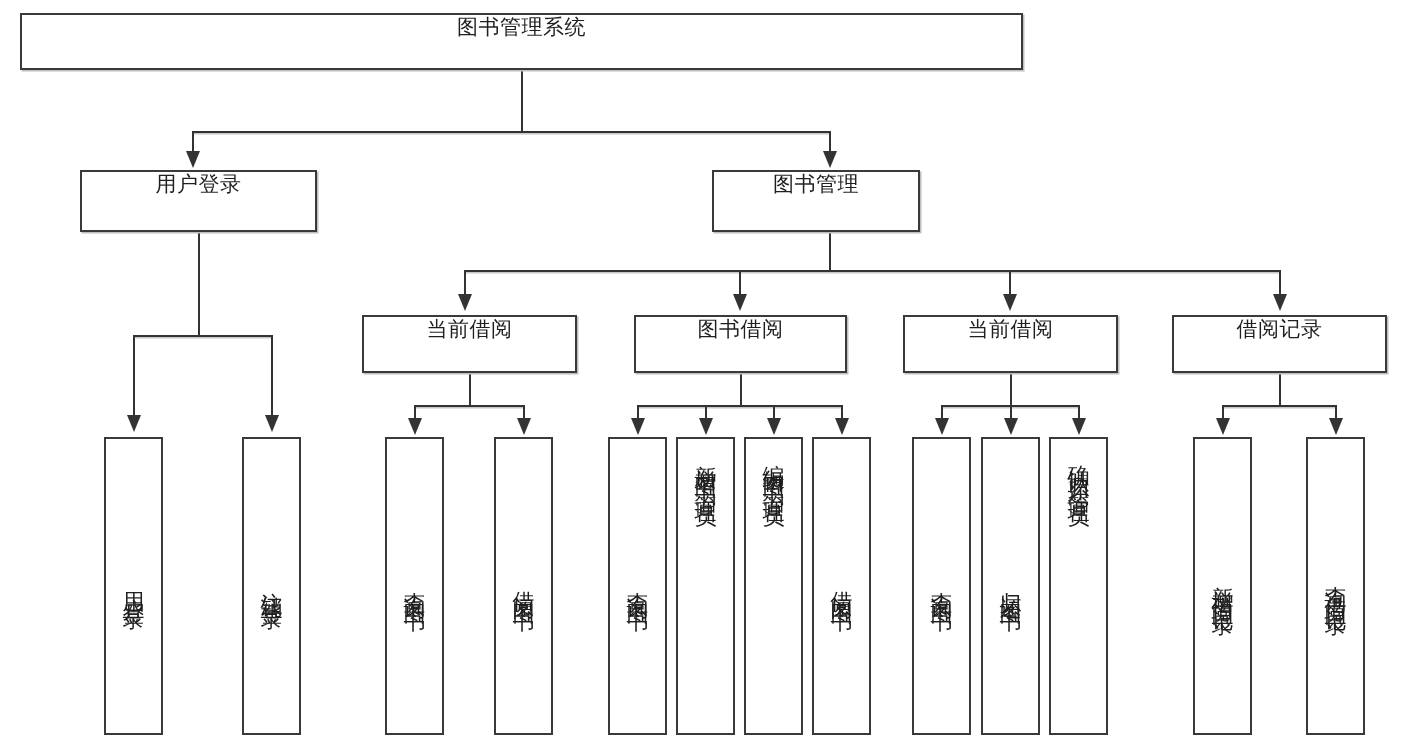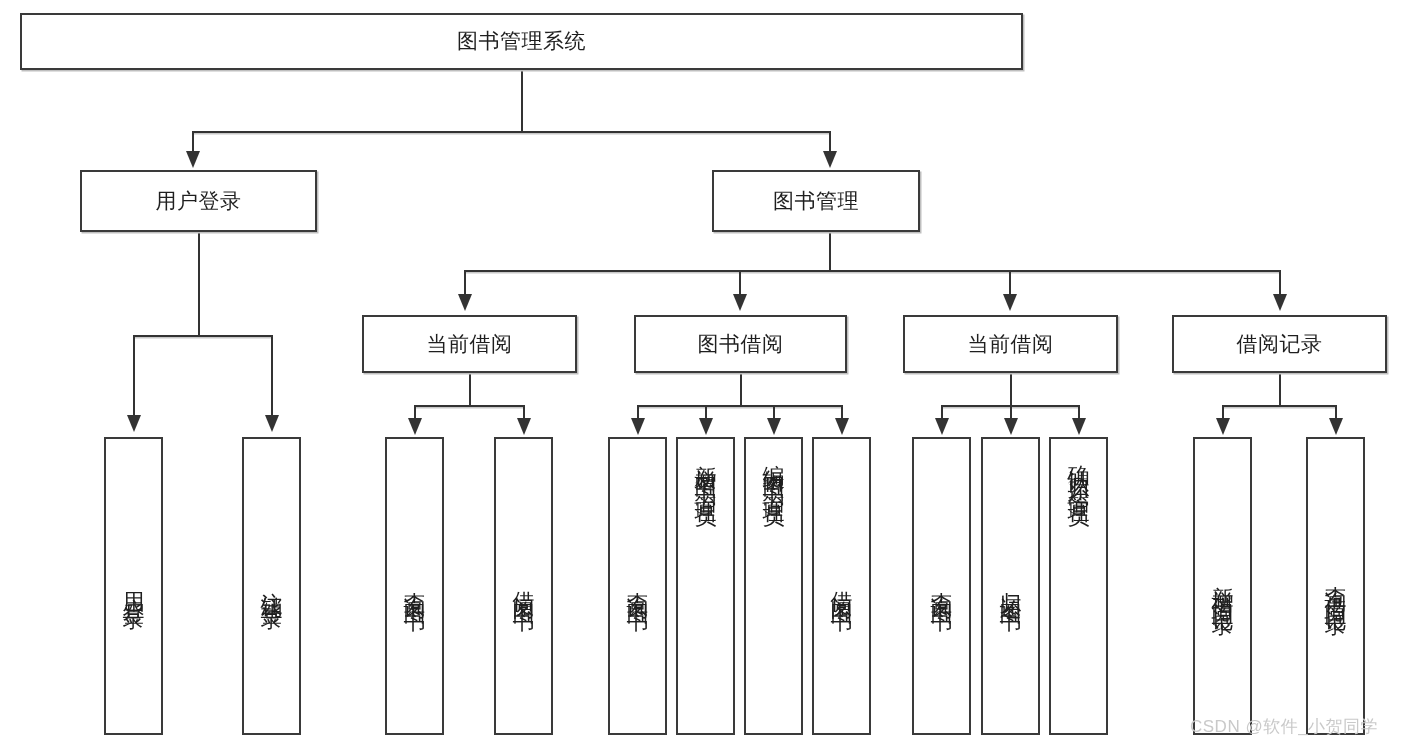--- a/index.html
+++ b/index.html
@@ -16,21 +16,21 @@
     height: 747px;
     background: #ffffff;
     overflow: hidden;
   }
   .node {
     position: absolute;
     box-sizing: border-box;
     border: 2px solid #3a3a3a;
     background: #ffffff;
     display: flex;
-    align-items: center;
+    align-items: flex-start;
     justify-content: center;
     color: #222222;
     z-index: 3;
   }
   .node.shadowed {
     box-shadow: 1.5px 1.5px 0 0 #bfbfbf;
   }
   .node-label {
     font-size: 21px;
     line-height: 1.15;
@@ -210,15 +210,14 @@
     <span class="node-label">确认归还（管理员）</span>
   </div>
 
   <div class="node leaf centered" style="left:1193px; top:437px; width:59px; height:298px;">
     <span class="node-label">新增借阅记录</span>
   </div>
   <div class="node leaf centered" style="left:1306px; top:437px; width:59px; height:298px;">
     <span class="node-label">查询借阅记录</span>
   </div>
 
-  <div class="watermark" style="left:1190px; top:715px;">CSDN @软件_小贺同学</div>
 
 </div>
 
 </body></html>

